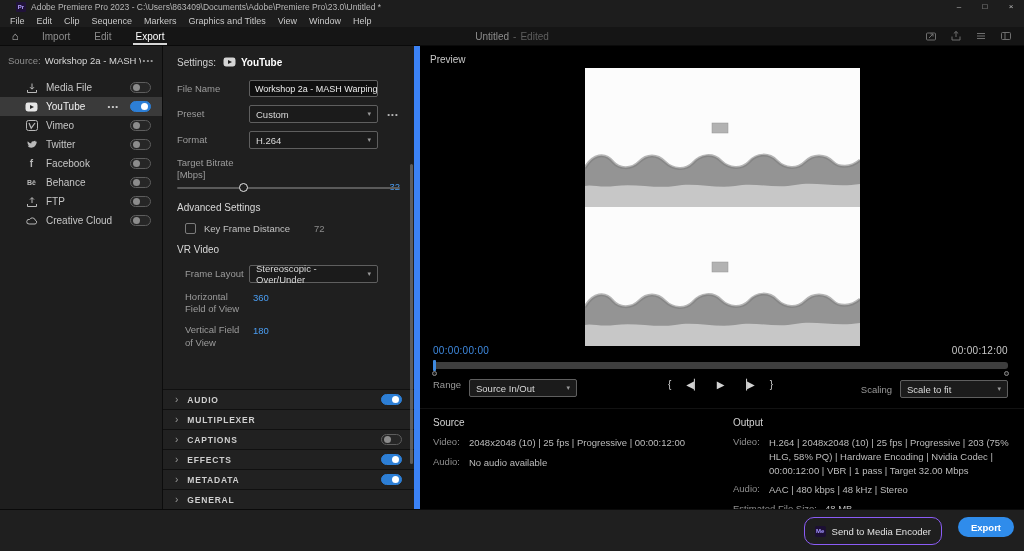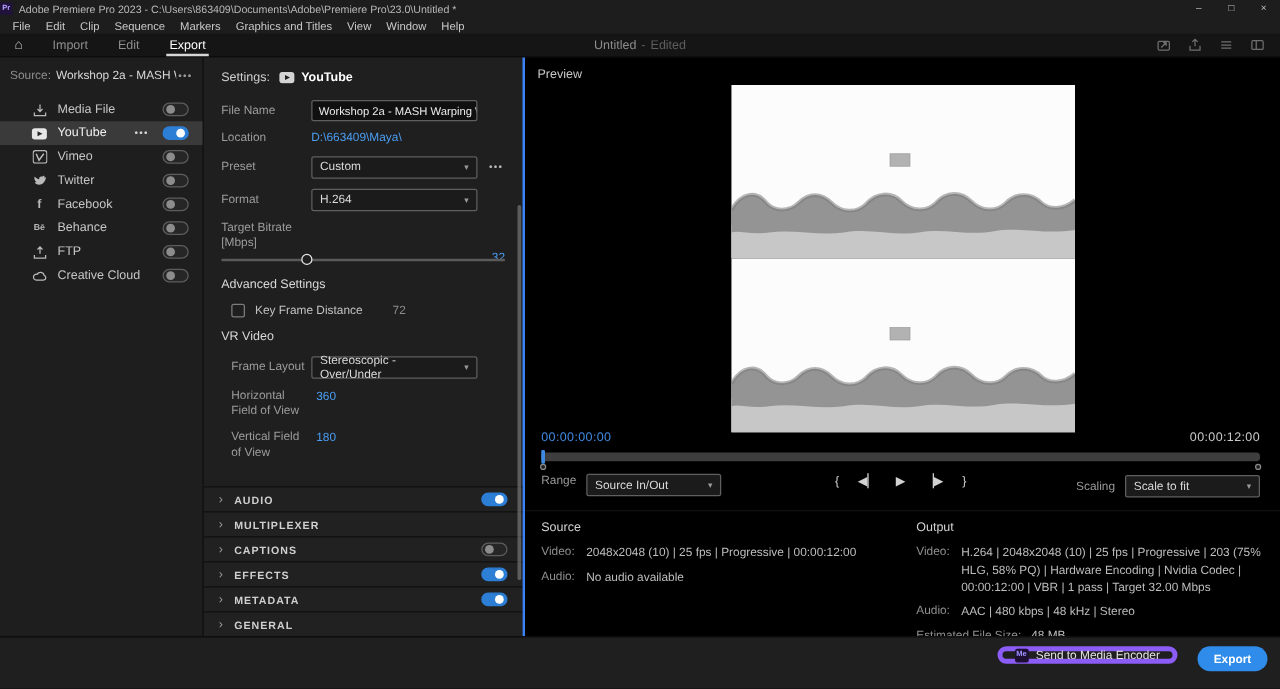--- a/index.html
+++ b/index.html
@@ -1,21 +1,21 @@
 <!DOCTYPE html>
 <html><head>
 <meta charset="utf-8">
 <style>
   * { margin:0; padding:0; box-sizing:border-box; }
   html,body { background:#000; }
   .app { position:relative; width:1024px; height:551px; background:#1e1e1e;
          font-family:"Liberation Sans", sans-serif; color:#cccccc; overflow:hidden; font-size:10px; }
 
   
-  .titlebar { height:14px; display:flex; align-items:center; background:#1d1d1d; padding-left:0; }
+  .titlebar { height:14px; display:flex; align-items:center; background:#1d1d1d; padding-left:16px; }
   .app-badge { width:10px; height:10px; background:#20123a; color:#b4a3ff; font-size:6px; font-weight:bold;
                display:flex; align-items:center; justify-content:center; border-radius:1px; margin-right:5px; flex-shrink:0; }
   .tb-title { font-size:8.5px; color:#b8b8b8; white-space:nowrap; overflow:hidden; }
   .tb-spacer { flex:1; }
   .win-btn { width:26px; text-align:center; color:#bdbdbd; font-size:8px; line-height:14px; }
 
   
   .menubar { height:13px; display:flex; align-items:center; background:#1d1d1d; padding-left:4px; }
   .menu-item { padding:0 6px; font-size:9px; color:#c9c9c9; white-space:nowrap; }
 
@@ -48,21 +48,21 @@
   .src-label { flex:1; color:#c6c6c6; font-size:10px; white-space:nowrap; overflow:hidden; }
   .src-item.selected .src-label { color:#f0f0f0; }
   .src-more { color:#d2d2d2; font-size:8px; letter-spacing:1px; margin-right:3px; }
 
   .toggle { width:21px; height:11px; border-radius:6px; background:#262626; border:1px solid #5d5d5d; position:relative; flex-shrink:0; }
   .toggle::after { content:""; position:absolute; width:7px; height:7px; border-radius:50%; top:1px; left:2px; background:#8c8c8c; }
   .toggle.on { background:#2d7fd6; border-color:#2d7fd6; }
   .toggle.on::after { left:auto; right:2px; background:#ffffff; }
 
   
-  .settings-panel { width:257px; background:#1f1f1f; border-right:2px solid #3b82f6; flex-shrink:0;
+  .settings-panel { width:257px; background:#1f1f1f; border-right:6px solid #3b82f6; flex-shrink:0;
                     position:relative; padding:8px 14px 0 14px; overflow:hidden; }
   .settings-header { display:flex; align-items:center; gap:7px; height:16px; margin-bottom:10px; }
   .settings-header-label { color:#cfcfcf; font-size:10px; }
   .yt-chip { display:flex; align-items:center; gap:5px; }
   .yt-chip-label { color:#ffffff; font-weight:bold; font-size:10px; }
   .form-row { display:flex; align-items:center; margin-bottom:8px; }
   .form-label { width:72px; color:#9c9c9c; font-size:9.5px; flex-shrink:0; line-height:1.25; }
   .text-input { flex:1; height:17px; background:#101010; border:1px solid #5f5f5f; border-radius:2px;
                 color:#ececec; font-size:9px; padding:0 5px; display:flex; align-items:center;
                 white-space:nowrap; overflow:hidden; margin-right:22px; }
@@ -122,21 +122,21 @@
   .info-label { width:36px; color:#8f8f8f; font-size:9.5px; flex-shrink:0; }
   .info-value { color:#bdbdbd; font-size:9.5px; line-height:1.45; }
   .filesize-row { display:flex; margin-top:2px; }
   .filesize-label { color:#8f8f8f; font-size:9.5px; margin-right:8px; }
   .filesize-value { color:#bdbdbd; font-size:9.5px; }
 
   
   .bottom-bar { position:absolute; left:0; right:0; bottom:0; height:42px; background:#1f1f1f;
                 border-top:1px solid #0a0a0a; display:flex; align-items:flex-start; justify-content:flex-end;
                 gap:16px; padding:7px 10px 0 0; }
-  .send-btn { height:14px; border:4px solid #8b5cf6; border-radius:10px; background:transparent;
+  .send-btn { height:28px; border:1px solid #8b5cf6; border-radius:10px; background:transparent;
               display:flex; align-items:center; gap:6px; padding:0 10px; color:#e2e2e2; font-size:9.5px; }
   .me-badge { width:11px; height:11px; background:#1c0f33; color:#a193ff; font-size:6px; font-weight:bold;
               display:flex; align-items:center; justify-content:center; border-radius:2px; }
   .export-btn { height:20px; border-radius:10px; background:#2f8ceb; color:#ffffff; font-weight:bold;
                 display:flex; align-items:center; padding:0 13px; font-size:9.5px; }
 </style>
 </head>
 <body>
 
 <div class="app">
@@ -295,24 +295,20 @@
             </svg>
           <span class="yt-chip-label">YouTube</span>
         </span>
       </div>
 
       <div class="form-row">
         <span class="form-label">File Name</span>
         <span class="text-input">Workshop 2a - MASH Warping Wall Effect_1</span>
       </div>
 
-      <div class="form-row">
-        <span class="form-label">Location</span>
-        <span class="link">D:\663409\Maya\</span>
-      </div>
 
       <div class="form-row">
         <span class="form-label">Preset</span>
         <span class="select">
           <span>Custom</span>
           <span class="chev">▾</span>
         </span>
         <span class="more-dots">•••</span>
       </div>
 

